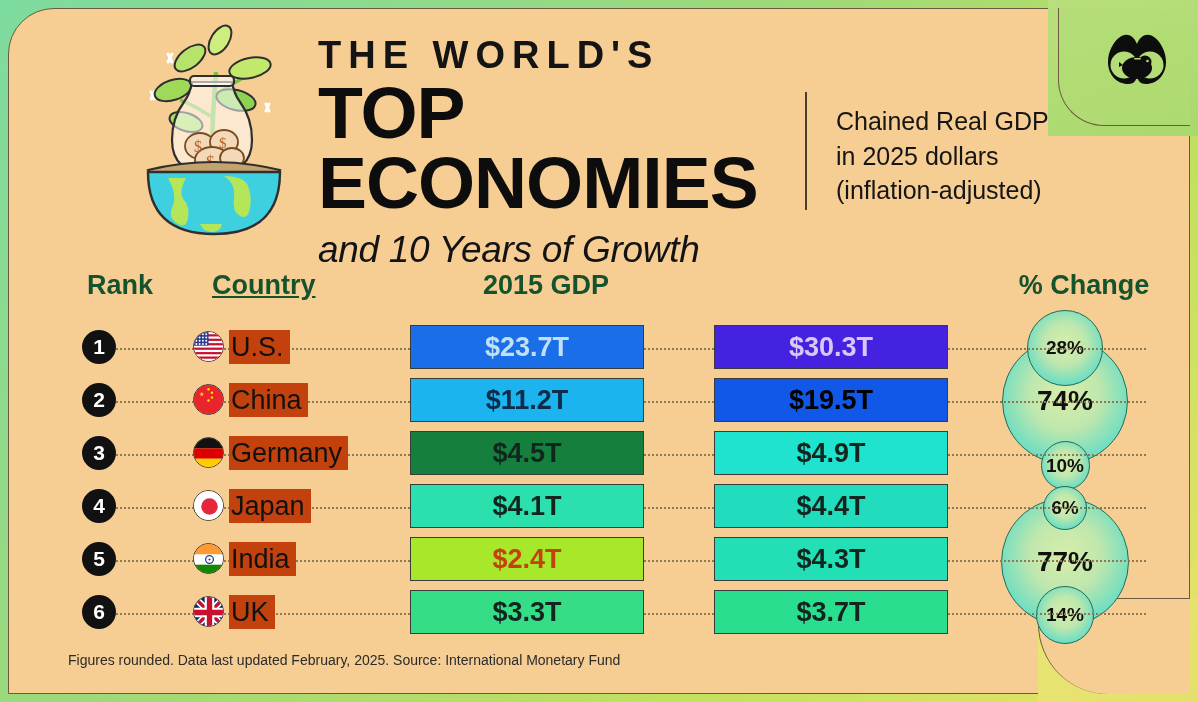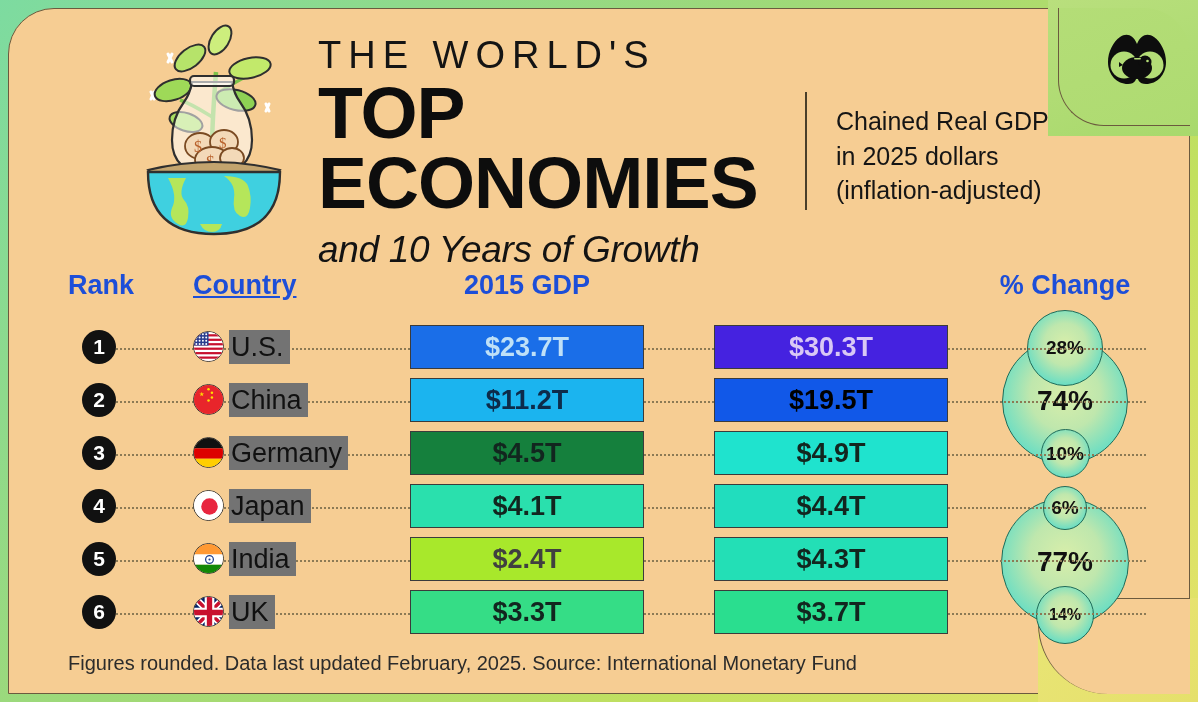--- a/index.html
+++ b/index.html
@@ -47,41 +47,41 @@
 
   
   #logo { position:absolute; right:28px; top:30px; width:66px; height:58px; z-index:8; }
 
   
   #header { position:absolute; left:0; top:0; width:100%; height:250px; z-index:5;}
   #plant { position:absolute; left:128px; top:18px; width:172px; height:226px; }
   #titles { position:absolute; left:318px; top:36px; width:470px; }
   .t-eyebrow{
     font-size:38px; letter-spacing:7px; color:#141414;
-    font-weight:400; font-family:"Liberation Sans", sans-serif;
+    font-weight:700; font-family:"Liberation Sans", sans-serif;
     line-height:1.05;
   }
   .t-main{
     font-size:72px; font-weight:bold; color:#0d0d0d;
     letter-spacing:-1px; line-height:0.98; margin-top:2px;
     transform:scaleX(1.02); transform-origin:left center;
   }
   .t-sub{
     font-size:37px; font-style:italic; color:#131313; margin-top:10px;
     letter-spacing:-0.3px;
   }
   #vrule{ position:absolute; left:805px; top:92px; width:2px; height:118px; background:#4a3f2a; z-index:5;}
   #kicker{
     position:absolute; left:836px; top:104px; width:300px;
     font-size:25px; line-height:1.38; color:#151515;
   }
 
   
   #thead{ position:absolute; top:270px; left:0; width:100%; height:40px; z-index:5; }
-  .th{ position:absolute; font-size:27px; font-weight:bold; color:#1d4ed8; }
+  .th{ position:absolute; font-size:27px; font-weight:bold; color:#14532d;margin-left:19px; }
   #th-rank{ left:68px; }
   #th-country{ left:193px;text-decoration:underline; }
   #th-2015{ left:410px; width:234px; text-align:center; }
   #th-2025{ left:714px; width:234px; text-align:center; }
   #th-change{ left:985px; width:160px; text-align:center; }
 
   #rows{ position:absolute; top:322px; left:0; width:100%; z-index:5; }
   .row{ position:relative; height:53px; }
 
   .dots{
@@ -92,41 +92,41 @@
     position:absolute; left:82px; top:8px; width:34px; height:34px;
     border-radius:50%; background:#111; color:#fff;
     font-size:21px; font-weight:bold; line-height:34px; text-align:center; z-index:2;
   }
   .flag{
     position:absolute; left:193px; top:9px; width:31px; height:31px;
     border-radius:50%; overflow:hidden; border:1.2px solid #3b3b3b; z-index:2;
   }
   .cname{
     position:absolute; left:229px; top:8px; font-size:27px; color:#111;
-    background:#737373; padding:0 6px 0 2px; z-index:2; line-height:34px;
+    background:#c2410c; padding:0 6px 0 2px; z-index:2; line-height:34px;
   }
   .bar{
     position:absolute; top:3px; width:234px; height:44px; border-radius:0;
     border:1.4px solid #3b3b3b; z-index:2;
     font-size:27px; font-weight:bold; line-height:42px; text-align:center;
   }
   .bar15{ left:410px; }
   .bar25{ left:714px; }
 
   #bubbles{ position:absolute; left:985px; top:300px; width:170px; height:350px; z-index:3; }
   .bub{
     position:absolute; border-radius:50%;
     background: radial-gradient(circle at 50% 45%, #d8eeaa 0%, #bfe7ad 38%, #6fdec2 72%, #35d1a8 100%);
     border:1.6px solid #1f6b58;
     display:flex; align-items:center; justify-content:center;
     color:#111; font-weight:bold;
   }
 
   #footnote{
-    position:absolute; left:68px; top:652px; font-size:20px; color:#2b2b2b; z-index:5;
+    position:absolute; left:68px; top:652px; font-size:14px; color:#2b2b2b; z-index:5;
   }
 </style>
 </head>
 <body>
 
 <div id="card"></div>
 <div id="notch-fill"></div>
 <div id="notch"></div>
 <div id="br-wedge"></div>
 <div id="br-wedge-cut"></div>
@@ -289,40 +289,40 @@
       <div class="dots"></div>
       <div class="rank">5</div>
       <div class="flag"><svg viewBox="0 0 32 32" width="31" height="31">
           <rect width="32" height="10.7" fill="#ff9933"></rect>
           <rect y="10.7" width="32" height="10.7" fill="#fff"></rect>
           <rect y="21.4" width="32" height="10.6" fill="#128807"></rect>
           <circle cx="16" cy="16" r="4" fill="none" stroke="#1d3f8f" stroke-width="1.3"></circle>
           <circle cx="16" cy="16" r="1.1" fill="#1d3f8f"></circle>
         </svg></div>
       <div class="cname">India</div>
-      <div class="bar bar15" style="background:#a8e82b;color:#404040">$2.4T</div>
+      <div class="bar bar15" style="background:#a8e82b;color:#c2410c">$2.4T</div>
       <div class="bar bar25" style="background:#23dfb6;color:#12261f">$4.3T</div>
     </div>
     <div class="row">
       <div class="dots"></div>
       <div class="rank">6</div>
       <div class="flag"><svg viewBox="0 0 32 32" width="31" height="31">
           <rect width="32" height="32" fill="#012169"></rect>
           <path d="M0 0 L32 32 M32 0 L0 32" stroke="#fff" stroke-width="7"></path>
           <path d="M0 0 L32 32 M32 0 L0 32" stroke="#c8102e" stroke-width="3.5"></path>
           <path d="M16 0 V32 M0 16 H32" stroke="#fff" stroke-width="10"></path>
           <path d="M16 0 V32 M0 16 H32" stroke="#c8102e" stroke-width="5.5"></path>
         </svg></div>
       <div class="cname">UK</div>
       <div class="bar bar15" style="background:#35dd86;color:#12261f">$3.3T</div>
       <div class="bar bar25" style="background:#2ade8f;color:#12261f">$3.7T</div>
     </div>
   </div>
 <div id="bubbles">
     <div class="bub" style="width: 76px; height: 76px; left: 42px; top: 10px; font-size: 19px; z-index: 24;">28%</div>
     <div class="bub" style="width: 126px; height: 126px; left: 17px; top: 38px; font-size: 28px; z-index: -26;">74%</div>
-    <div class="bub" style="width: 49px; height: 49px; left: 55.5px; top: 129px; font-size: 19px; z-index: 51;">10%</div>
+    <div class="bub" style="width: 49px; height: 49px; left: 55.5px; top: 141px; font-size: 19px; z-index: 51;">10%</div>
     <div class="bub" style="width: 44px; height: 44px; left: 58px; top: 186px; font-size: 19px; z-index: 56;">6%</div>
     <div class="bub" style="width: 128px; height: 128px; left: 16px; top: 198px; font-size: 28px; z-index: -28;">77%</div>
-    <div class="bub" style="width: 58px; height: 58px; left: 51px; top: 286px; font-size: 16px; z-index: 42;">14%</div>
+    <div class="bub" style="width: 58px; height: 58px; left: 51px; top: 286px; font-size: 19px; z-index: 42;">14%</div>
   </div>
 
 <div id="footnote">Figures rounded. Data last updated February, 2025. Source: International Monetary Fund</div>
 
 </body></html>

